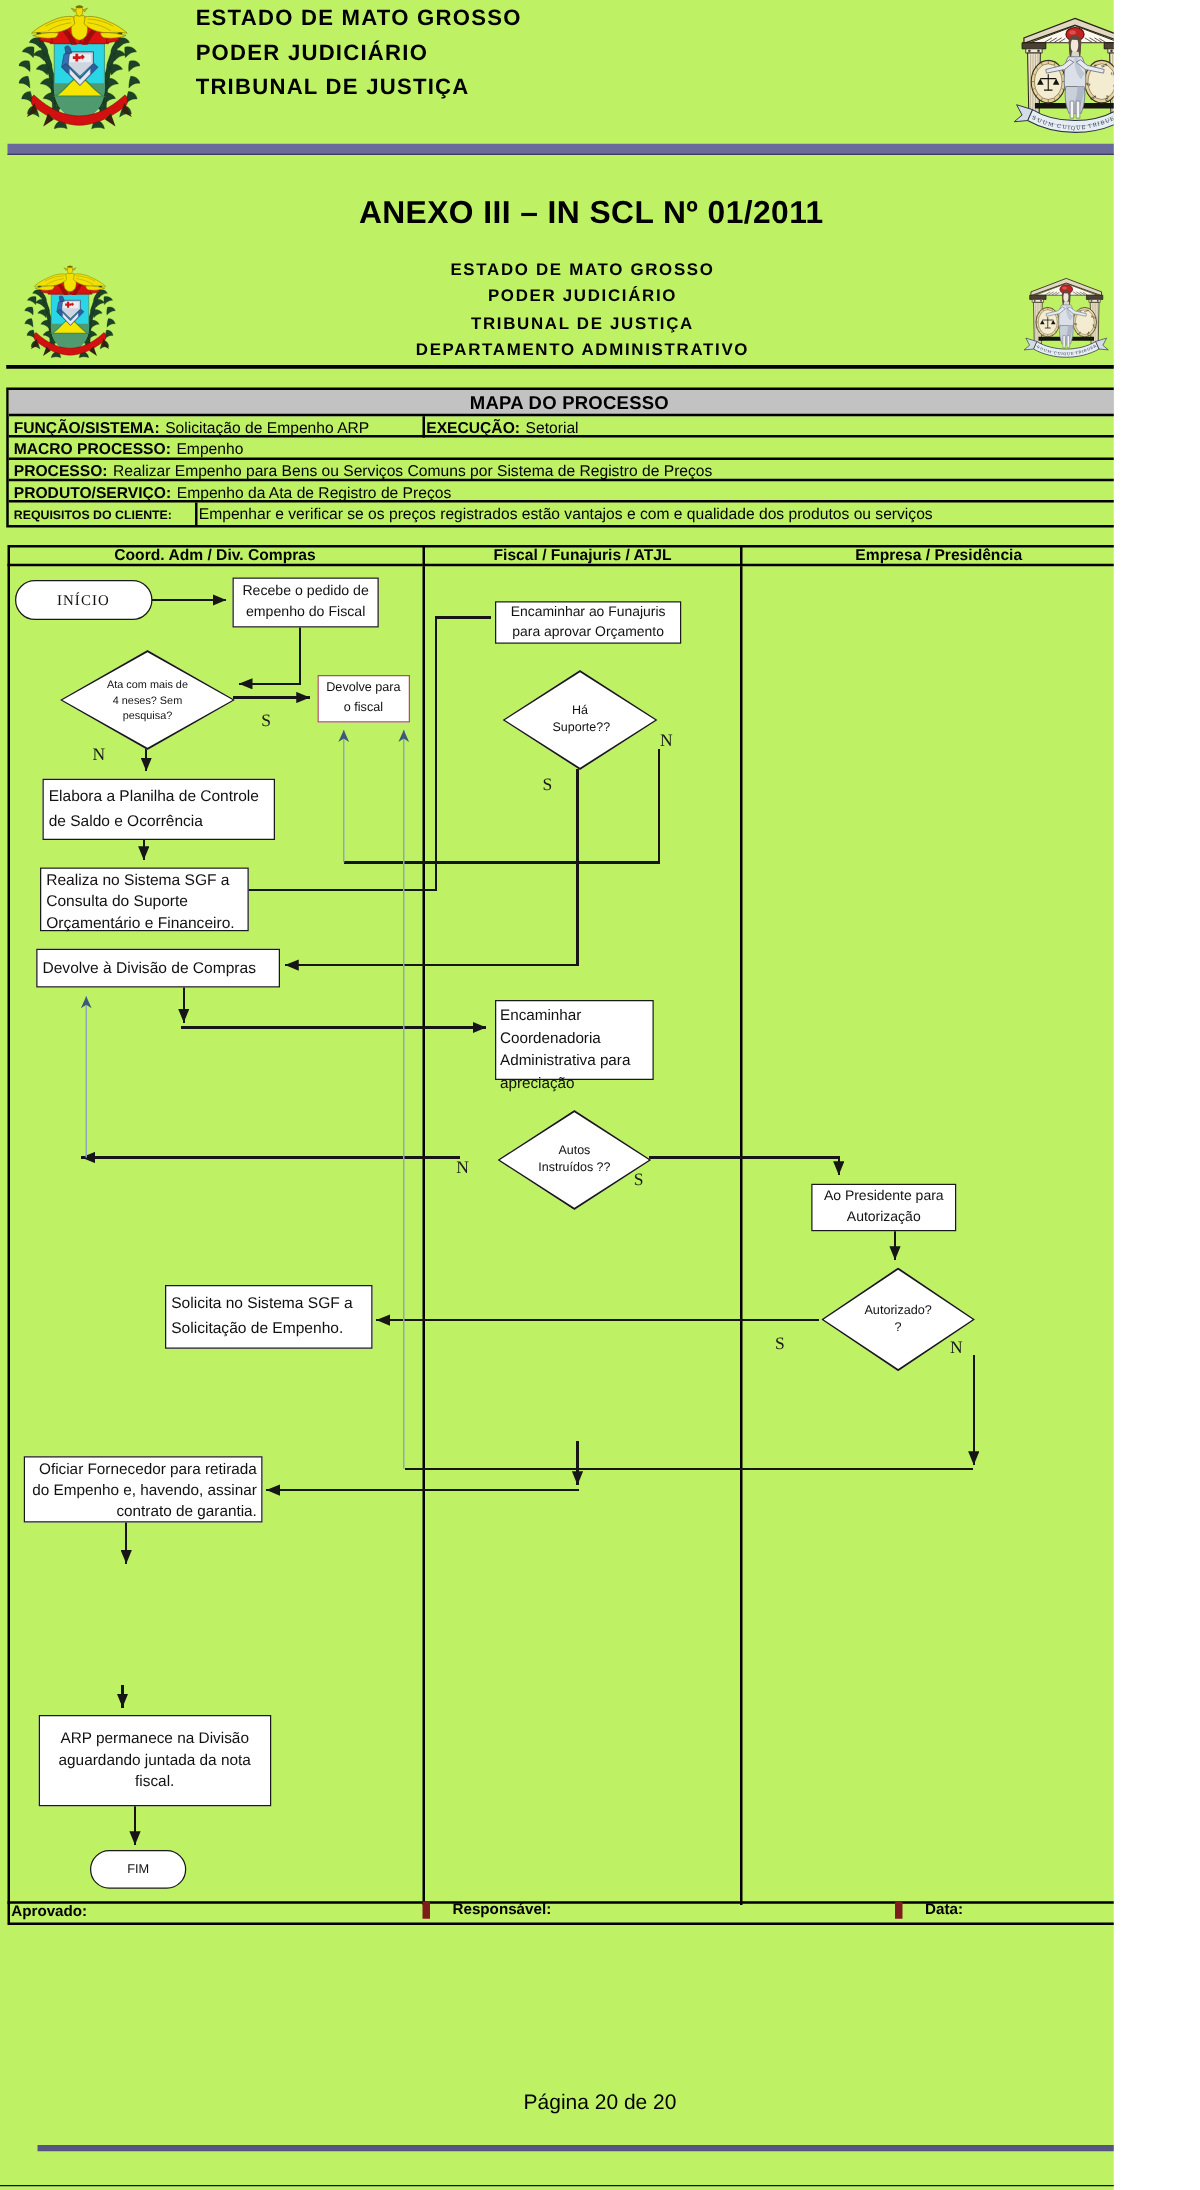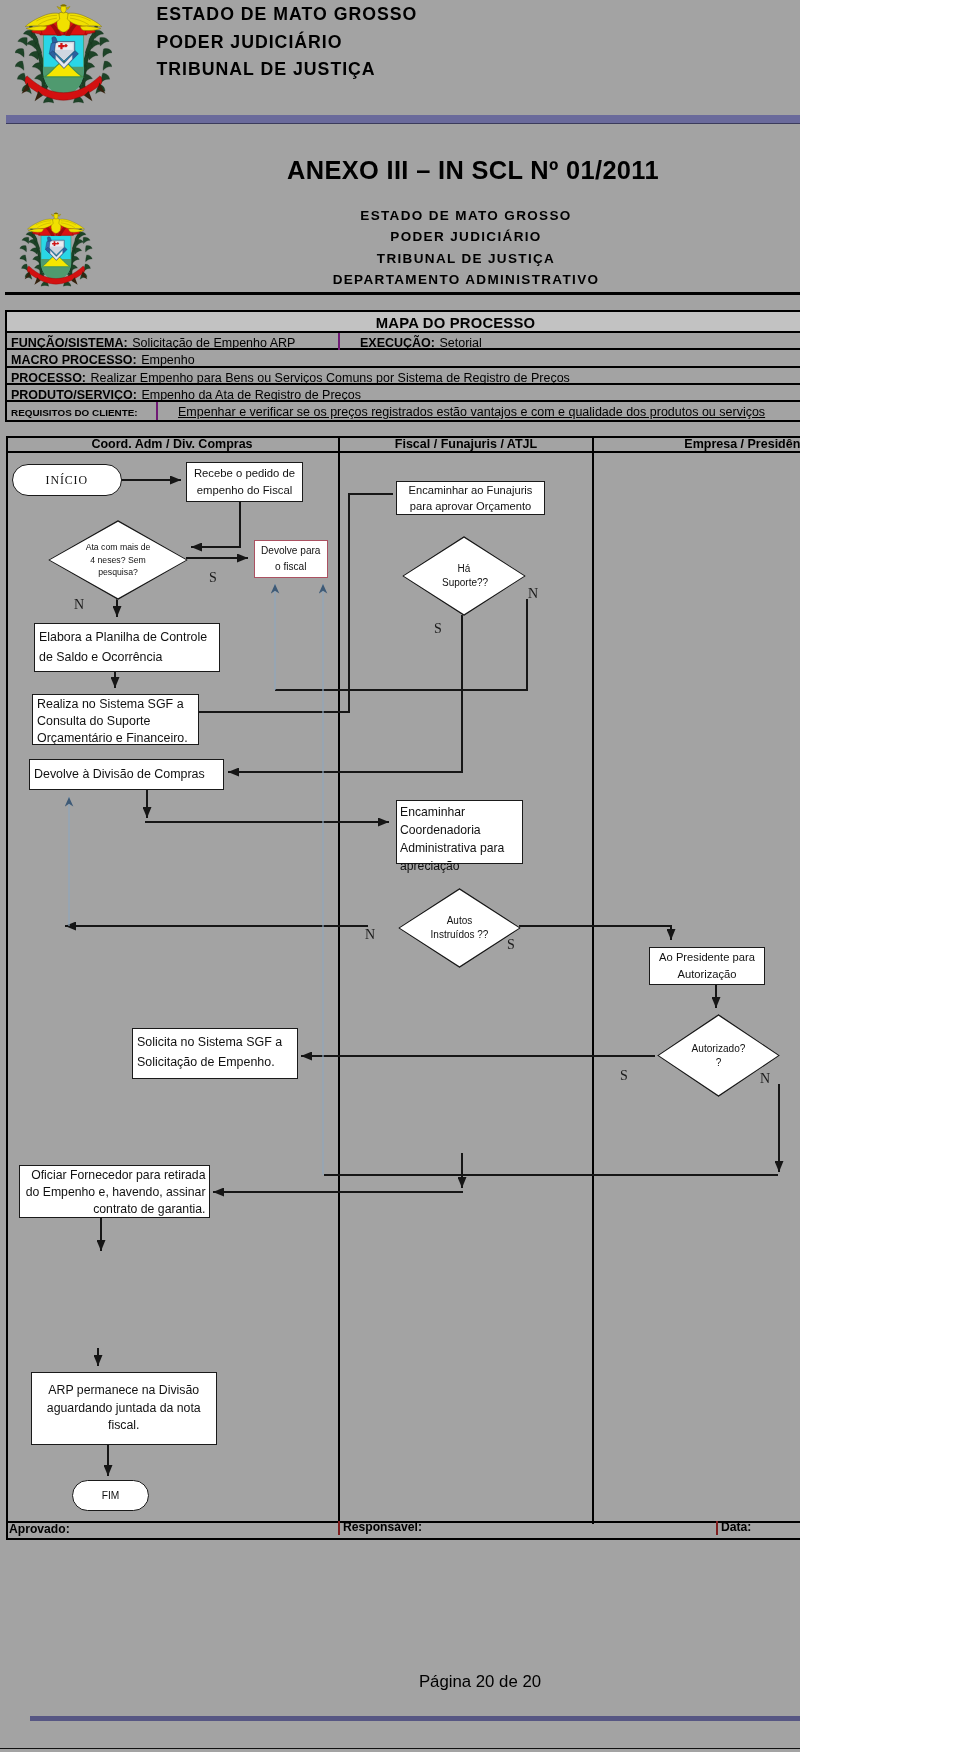--- a/index.html
+++ b/index.html
@@ -1,18 +1,18 @@
 <!DOCTYPE html>
 <html><head>
 <meta charset="utf-8">
 <style>
 *{margin:0;padding:0;box-sizing:border-box;}
 html,body{width:960px;height:1752px;background:#fff;}
 body{font-family:"Liberation Sans",sans-serif;-webkit-font-smoothing:antialiased;}
-#page{position:relative;width:800px;height:1752px;overflow:hidden;background:#a3a3a3;}
+#page{position:relative;width:891px;height:1752px;overflow:hidden;background:#bef264;}
 .abs{position:absolute;}
 
 
 #hdr-text{left:156.5px;top:1px;font-weight:bold;font-size:17.7px;line-height:27.5px;letter-spacing:1.0px;color:#000;white-space:nowrap;}
 #hdr-rule{left:6px;top:115px;width:922px;height:9px;background:#6a6a9b;border-bottom:1px solid #3b3b5c;}
 
 
 #doc-title{left:0;top:155px;width:946px;text-align:center;font-weight:bold;font-size:25.4px;letter-spacing:.35px;line-height:30px;}
 
 
@@ -20,21 +20,21 @@
 #sub-rule{left:5px;top:292px;width:901px;height:3px;background:#000;}
 
 
 #tbl{left:5px;top:310px;width:901px;border:2px solid #000;}
 #tbl .r{border-bottom:2px solid #000;position:relative;height:17.3px;}
 #tbl .r:last-child{border-bottom:none;height:18px;}
 #tbl .cap{height:21px;background:#c2c2c2;border-bottom:2px solid #000;text-align:center;font-weight:bold;font-size:14.8px;line-height:22px;letter-spacing:.2px;}
 .lb{font-weight:bold;font-size:12.5px;}
 .vl{font-weight:normal;font-size:12.5px;}
 .cellpad{position:absolute;left:4px;top:0px;line-height:17.3px;white-space:nowrap;}
-.cellpad2{position:absolute;left:331px;top:0;line-height:17.3px;white-space:nowrap;border-left:2px solid #701a75;padding-left:20px;height:17.3px;text-decoration:underline;}
+.cellpad2{position:absolute;left:331px;top:0;line-height:17.3px;white-space:nowrap;border-left:2px solid #000000;padding-left:1px;height:17.3px;}
 .smlb{font-weight:bold;font-size:9.9px;}
 
 #swim{left:6px;top:436px;width:900px;height:1104px;border:2px solid #000;}
 .lane-hd{height:17px;text-align:center;font-weight:bold;font-size:12.5px;line-height:16px;border-bottom:2.4px solid #000;}
 .box{border:1.4px solid #1a1a1a;background:#fff;display:flex;align-items:center;justify-content:center;text-align:center;font-size:12.2px;line-height:15.4px;padding:0 3px;color:#111;}
 .box.lft{justify-content:flex-start;text-align:left;padding-left:4px;}
 .box.top{align-items:flex-start;padding-top:1px;}
 .box.redbox{border-color:#ab5161;}
 .cap-sh{border:1.4px solid #1a1a1a;border-radius:16px;background:#fff;display:flex;align-items:center;justify-content:center;text-align:center;font-size:12px;color:#111;}
 .dia{display:flex;align-items:center;justify-content:center;}
@@ -42,21 +42,21 @@
   background:#fff;clip-path:polygon(50% 0,100% 50%,50% 100%,0 50%);
   -webkit-clip-path:polygon(50% 0,100% 50%,50% 100%,0 50%);}
 .dia::after{content:"";position:absolute;left:0;top:0;width:100%;height:100%;
   background:#1a1a1a;
   clip-path:polygon(50% 0,100% 50%,50% 100%,0 50%,50% 0,50% 1.8px,1.9px 50%,50% calc(100% - 1.8px),calc(100% - 1.9px) 50%,50% 1.8px,50% 0);
   -webkit-clip-path:polygon(50% 0,100% 50%,50% 100%,0 50%,50% 0,50% 1.8px,1.9px 50%,50% calc(100% - 1.8px),calc(100% - 1.9px) 50%,50% 1.8px,50% 0);}
 .dtxt{position:relative;z-index:2;text-align:center;line-height:12.5px;color:#111;max-width:74%;}
 .blab{font-size:13px;color:#1a1a1a;}
 .blab.ser{font-family:"Liberation Serif",serif;font-size:14px;}
 .foot{border-top:2.4px solid #000;font-weight:bold;font-size:12.15px;line-height:16px;}
-.fcell{top:0;border-left:2px solid #7f1d1d;padding-left:3px;height:14px;line-height:13px;}
+.fcell{top:0;border-left:6px solid #7f1d1d;padding-left:18px;height:14px;line-height:13px;}
 #pg-footer{left:0;top:1672px;width:960px;text-align:center;font-size:16.8px;line-height:20px;}
 #foot-rule{left:30px;top:1716px;width:900px;height:5px;background:#565683;}
 #foot-line{left:0;top:1748px;width:960px;height:1.4px;background:#111;}
 
 </style>
 </head>
 <body>
 
 <div id="page">
 

